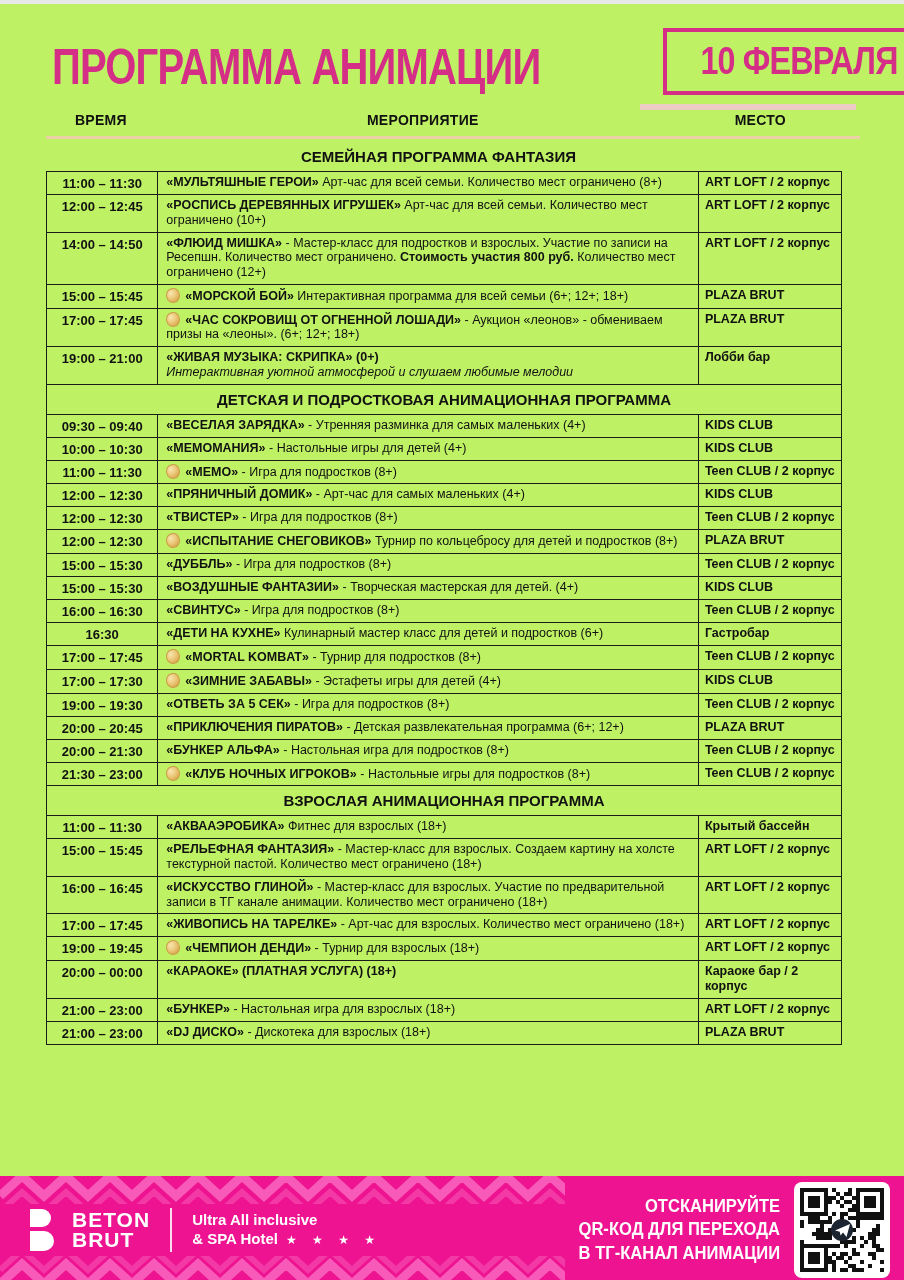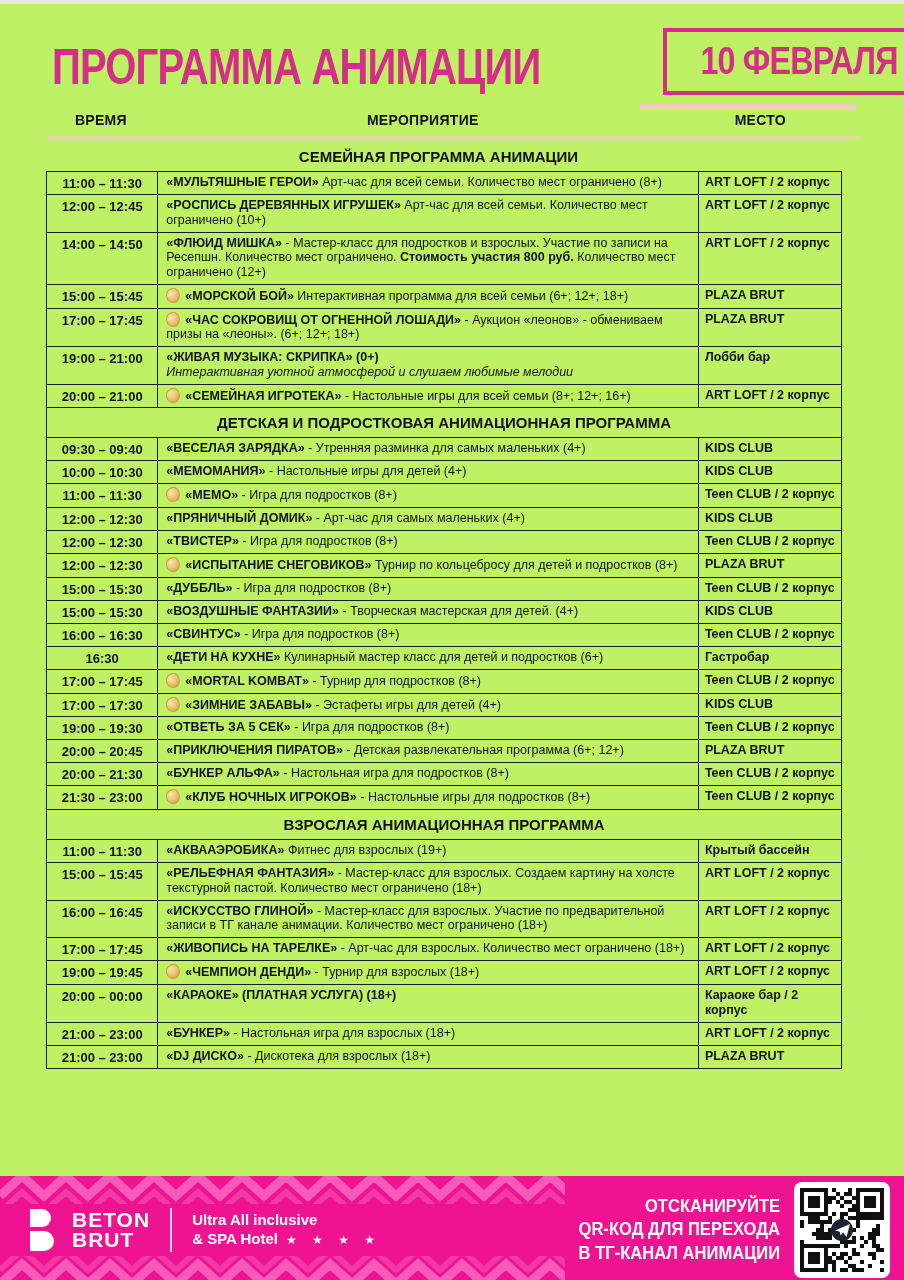--- a/index.html
+++ b/index.html
@@ -72,21 +72,21 @@
   </div>
   <div class="date-shadow"></div>
 
   <div class="cols">
     <div class="c1">ВРЕМЯ</div>
     <div class="c2">МЕРОПРИЯТИЕ</div>
     <div class="c3">МЕСТО</div>
   </div>
   <div class="rule"></div>
 
-  <div class="sec0-title">СЕМЕЙНАЯ ПРОГРАММА АНИМАЦИИ</div>
+  <div class="sec0-title">СЕМЕЙНАЯ ПРОГРАММА ФАНТАЗИЯ</div>
 
   <table>
     <tbody>
         <tr>
           <td class="time">11:00 – 11:30</td>
           <td class="event"><span class="b ">«МУЛЬТЯШНЫЕ ГЕРОИ»</span><span> Арт-час для всей семьи. Количество мест ограничено (8+)</span></td>
           <td class="place">ART LOFT / 2 корпус</td>
         </tr>
         <tr>
           <td class="time">12:00 – 12:45</td>
@@ -107,25 +107,20 @@
           <td class="time">17:00 – 17:45</td>
           <td class="event"><span class="coin"></span><span class="b ">«ЧАС СОКРОВИЩ ОТ ОГНЕННОЙ ЛОШАДИ»</span><span> - Аукцион «леонов» - обмениваем призы на «леоны». (6+; 12+; 18+)</span></td>
           <td class="place">PLAZA BRUT</td>
         </tr>
         <tr>
           <td class="time">19:00 – 21:00</td>
           <td class="event"><span class="b ">«ЖИВАЯ МУЗЫКА: СКРИПКА» (0+)</span><div class="i">Интерактивная уютной атмосферой и слушаем любимые мелодии</div></td>
           <td class="place">Лобби бар</td>
         </tr>
         <tr>
-          <td class="time">20:00 – 21:00</td>
-          <td class="event"><span class="coin"></span><span class="b ">«СЕМЕЙНАЯ ИГРОТЕКА»</span><span> - Настольные игры для всей семьи (8+; 12+; 16+)</span></td>
-          <td class="place">ART LOFT / 2 корпус</td>
-        </tr>
-        <tr>
           <td class="section-row" colspan="3">ДЕТСКАЯ И ПОДРОСТКОВАЯ АНИМАЦИОННАЯ ПРОГРАММА</td>
         </tr>
         <tr>
           <td class="time">09:30 – 09:40</td>
           <td class="event"><span class="b ">«ВЕСЕЛАЯ ЗАРЯДКА»</span><span> - Утренняя разминка для самых маленьких (4+)</span></td>
           <td class="place">KIDS CLUB</td>
         </tr>
         <tr>
           <td class="time">10:00 – 10:30</td>
           <td class="event"><span class="b ">«МЕМОМАНИЯ»</span><span> - Настольные игры для детей (4+)</span></td>
@@ -199,21 +194,21 @@
         <tr>
           <td class="time">21:30 – 23:00</td>
           <td class="event"><span class="coin"></span><span class="b ">«КЛУБ НОЧНЫХ ИГРОКОВ»</span><span> - Настольные игры для подростков (8+)</span></td>
           <td class="place">Teen CLUB / 2 корпус</td>
         </tr>
         <tr>
           <td class="section-row" colspan="3">ВЗРОСЛАЯ АНИМАЦИОННАЯ ПРОГРАММА</td>
         </tr>
         <tr>
           <td class="time">11:00 – 11:30</td>
-          <td class="event"><span class="b ">«АКВААЭРОБИКА»</span><span> Фитнес для взрослых (19+)</span></td>
+          <td class="event"><span class="b ">«АКВААЭРОБИКА»</span><span> Фитнес для взрослых (18+)</span></td>
           <td class="place">Крытый бассейн</td>
         </tr>
         <tr>
           <td class="time">15:00 – 15:45</td>
           <td class="event"><span class="b ">«РЕЛЬЕФНАЯ ФАНТАЗИЯ»</span><span> - Мастер-класс для взрослых. Создаем картину на холсте текстурной пастой. Количество мест ограничено (18+)</span></td>
           <td class="place">ART LOFT / 2 корпус</td>
         </tr>
         <tr>
           <td class="time">16:00 – 16:45</td>
           <td class="event"><span class="b ">«ИСКУССТВО ГЛИНОЙ»</span><span> - Мастер-класс для взрослых.  Участие по предварительной записи в ТГ канале анимации. Количество мест ограничено (18+)</span></td>

